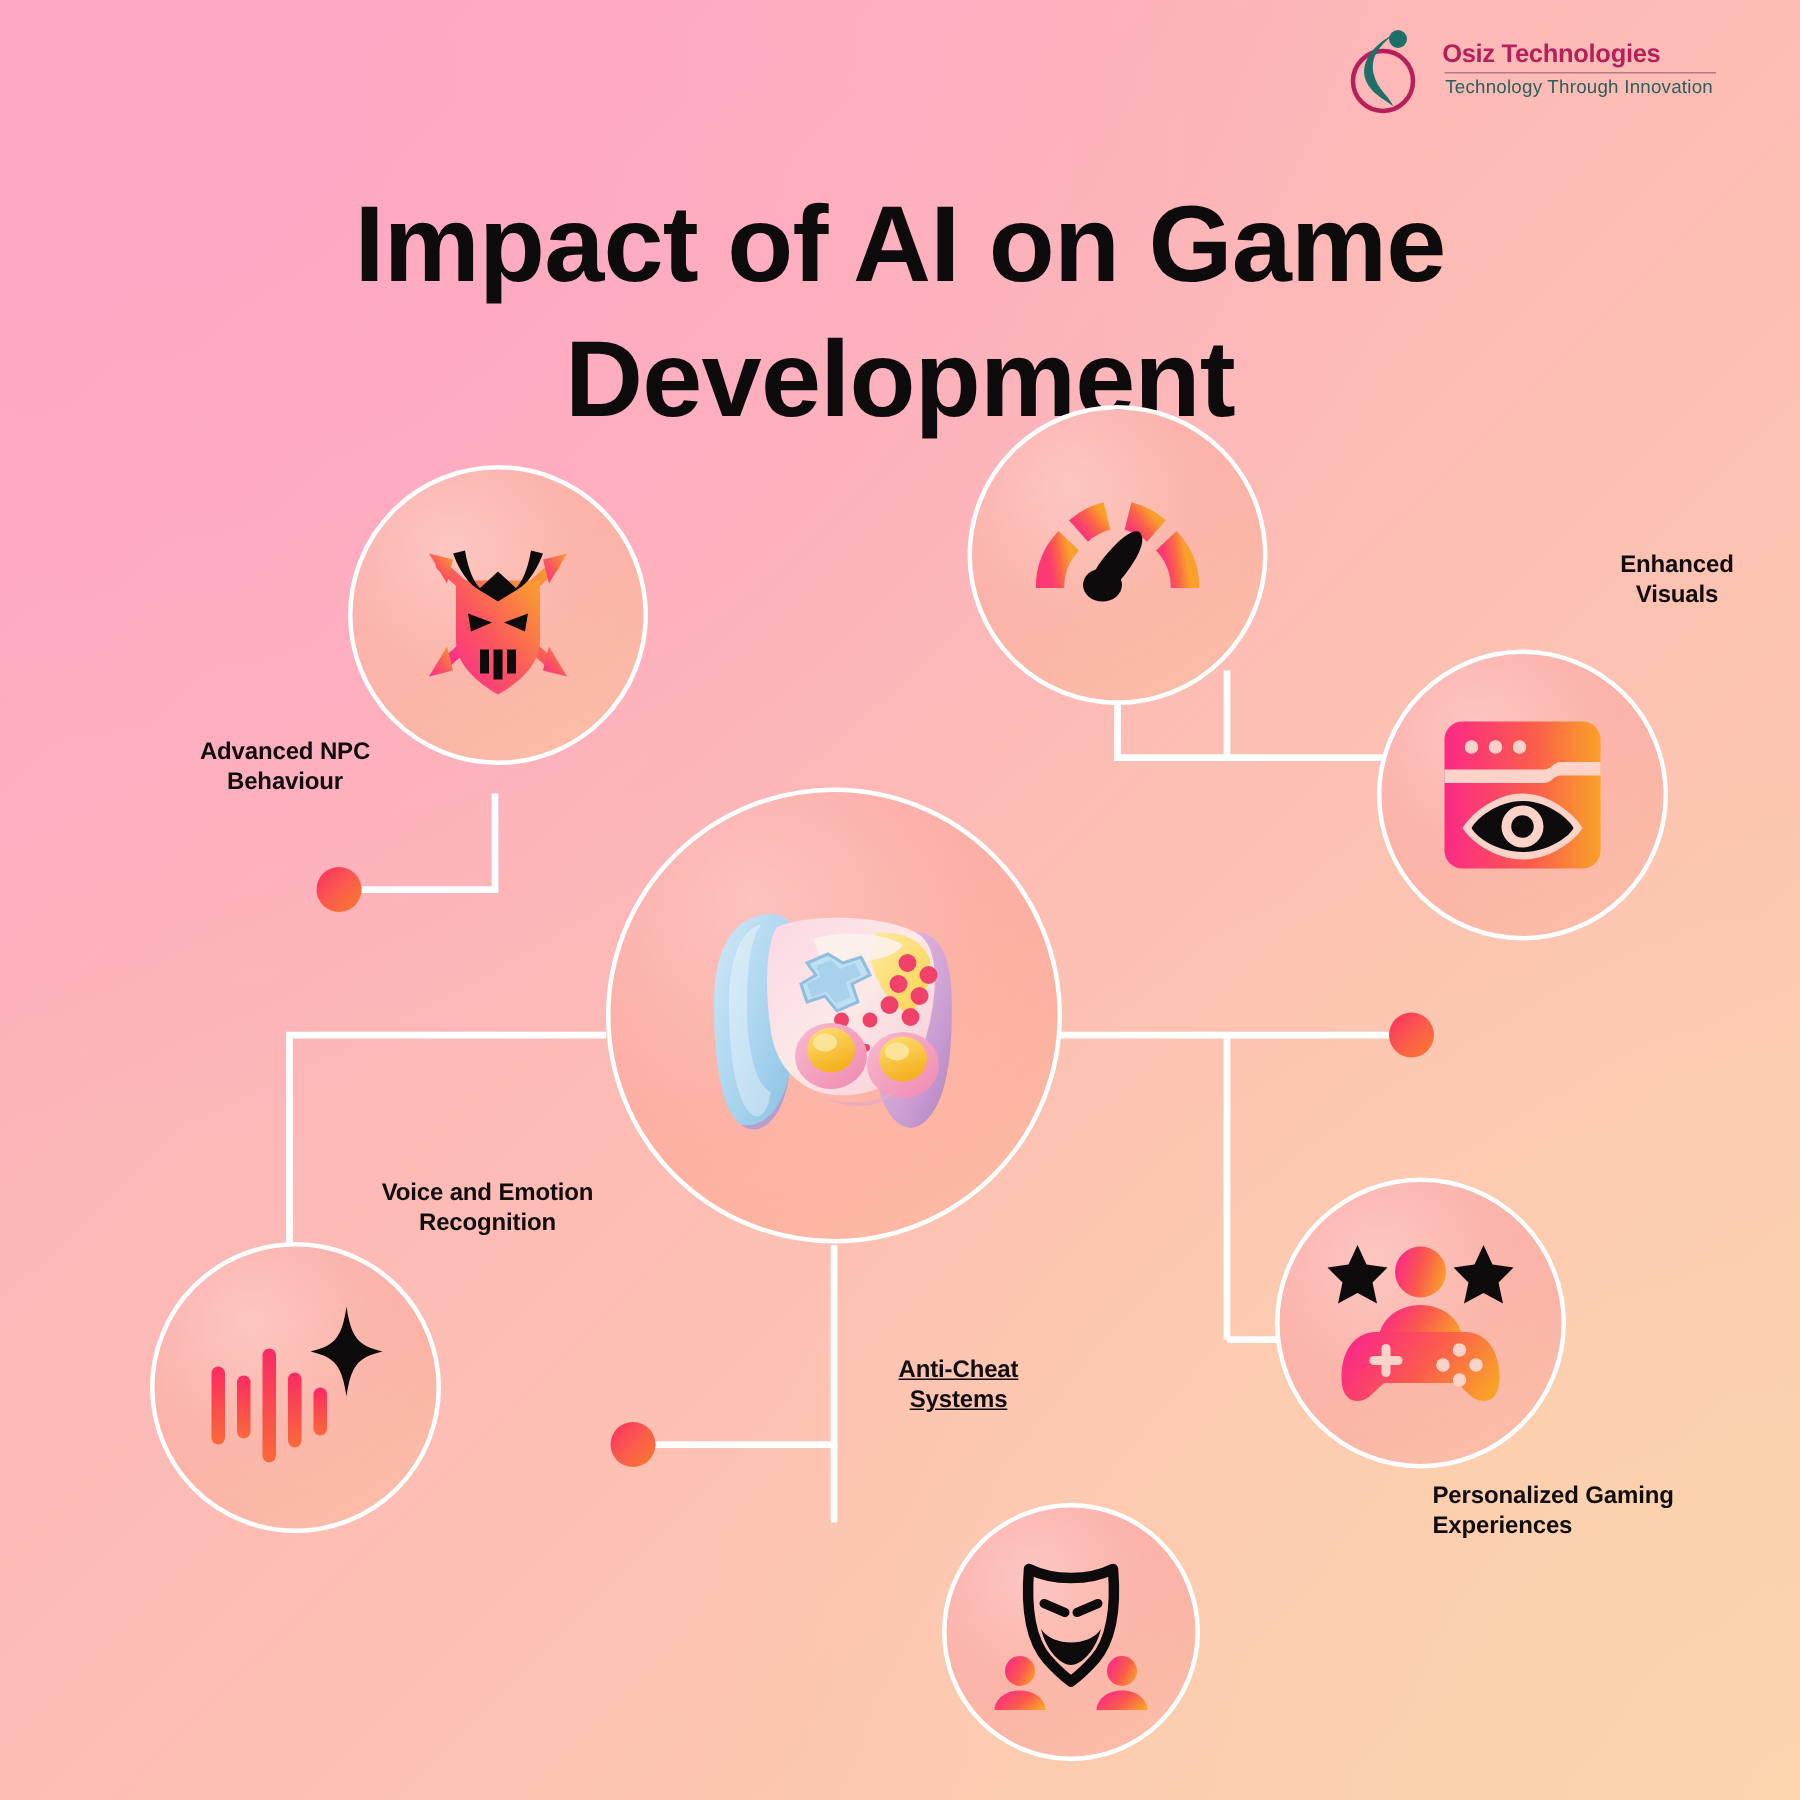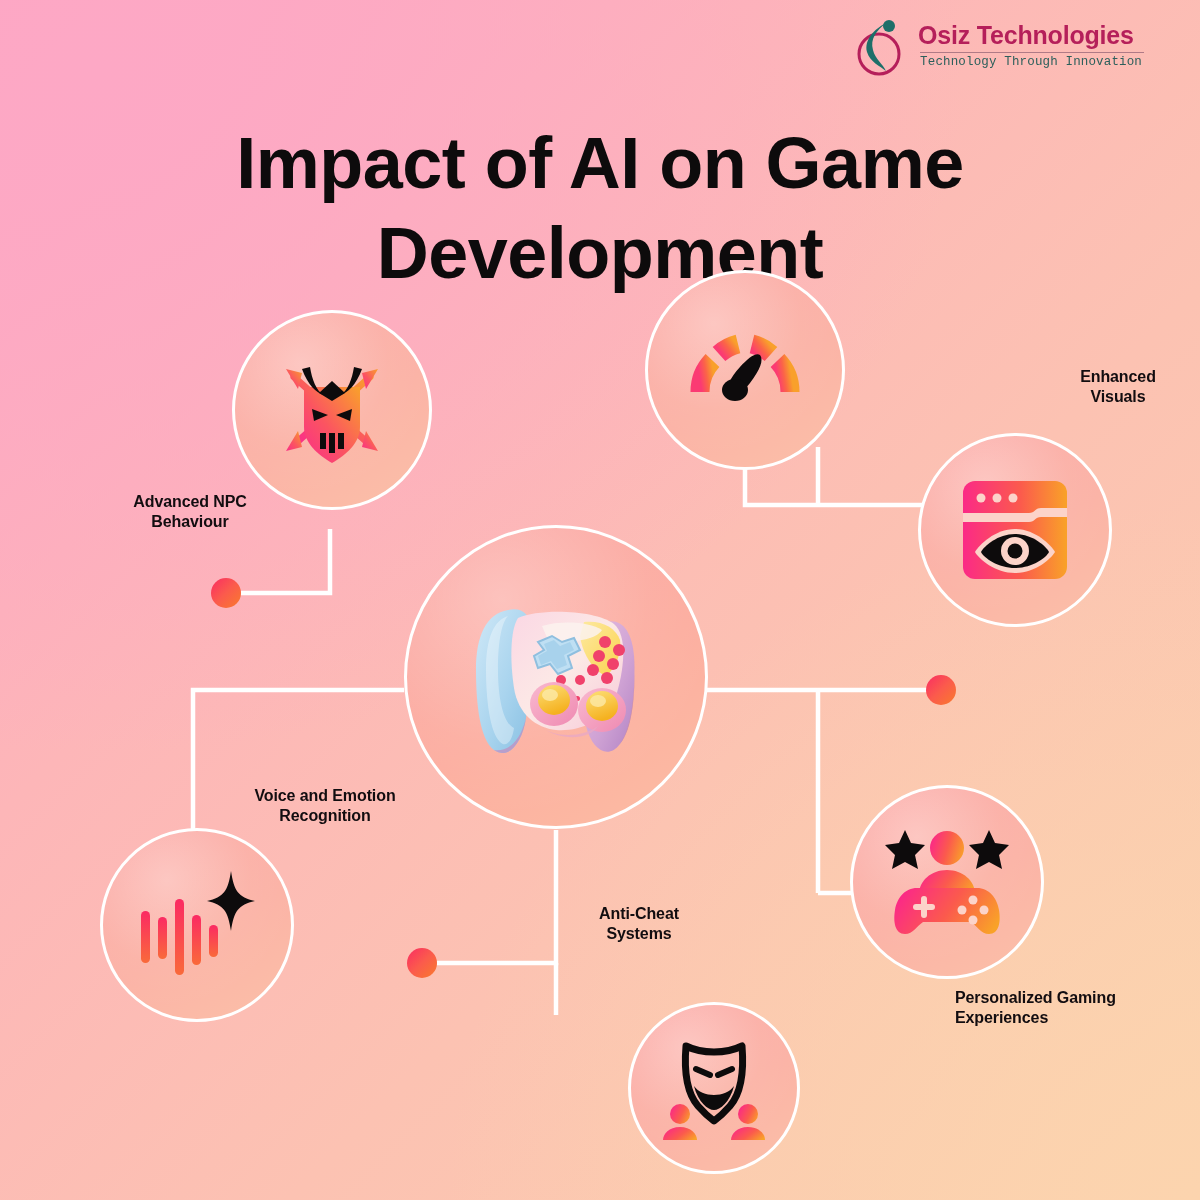--- a/index.html
+++ b/index.html
@@ -27,40 +27,39 @@
     position: absolute;
     top: 14px;
     right: 58px;
     display: flex;
     align-items: center;
     gap: 10px;
   }
   #logo .mark { width: 52px; height: 64px; flex: 0 0 auto; }
   #logo .wordmark { display: flex; flex-direction: column; line-height: 1; }
   #logo .brand {
-    font-size: 25px;
+    font-size: 17px;
     font-weight: 600;
     color: #b51f5a;
     letter-spacing: -0.2px;
     white-space: nowrap;
   }
   #logo .rule {
     height: 1px;
     background: #b07a86;
     margin: 4px 0 3px 2px;
     width: 100%;
   }
   #logo .tagline {
     font-size: 12.5px;
     font-weight: 400;
     color: #2c5f5b;
     letter-spacing: 0.15px;
     white-space: nowrap;
     padding-left: 2px;
-    font-family: Liberation Mono, monospace;
   }
 
   
   #title {
     position: absolute;
     top: 118px;
     left: 0;
     width: 1200px;
     text-align: center;
     font-size: 72px;
@@ -290,21 +289,21 @@
         <path d="M38 33 L52 39" stroke="#0d0b0c" stroke-width="6" stroke-linecap="round"></path>
         <path d="M74 33 L60 39" stroke="#0d0b0c" stroke-width="6" stroke-linecap="round"></path>
         <path d="M36 50 C44 62 68 62 76 50 C72 66 62 74 56 74 C50 74 40 66 36 50 Z" fill="#0d0b0c"></path>
         <circle cx="22" cy="78" r="10" fill="url(#gAnti)"></circle>
         <path d="M22 91 C33 91 39 98 39 104 L5 104 C5 98 11 91 22 91 Z" fill="url(#gAnti)"></path>
         <circle cx="90" cy="78" r="10" fill="url(#gAnti)"></circle>
         <path d="M90 91 C101 91 107 98 107 104 L73 104 C73 98 79 91 90 91 Z" fill="url(#gAnti)"></path>
       </svg>
     </span>
   </div>
-  <div class="label" style="left:534px; top:904px; width:210px; text-align:center;">Anti-Cheat
+  <div class="label" style="left:534px; top:904px; width:210px; text-align:center;text-decoration:underline;">Anti-Cheat
 Systems</div>
 
   <div class="node" style="left:100px; top:828px; width:194px; height:194px;">
     <span>
       <svg width="116" height="108" viewBox="0 0 116 108">
         <defs>
           <linearGradient id="gVoice" x1="0" y1="0" x2="0" y2="1">
             <stop offset="0%" stop-color="#fb2a63"></stop>
             <stop offset="100%" stop-color="#f96a3a"></stop>
           </linearGradient>

